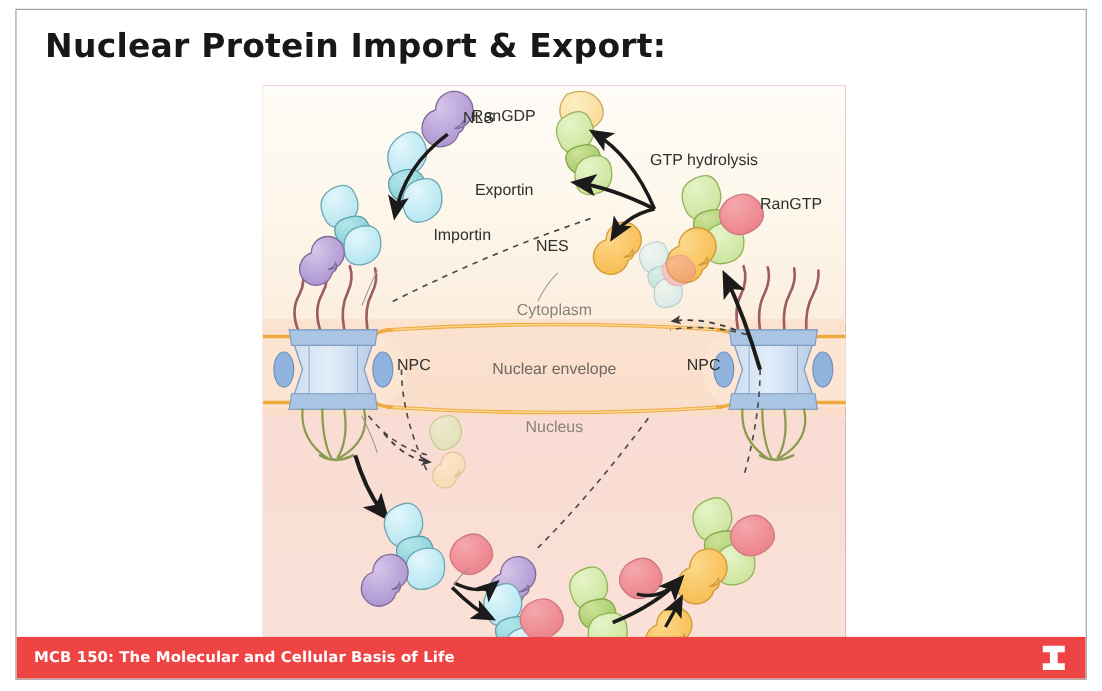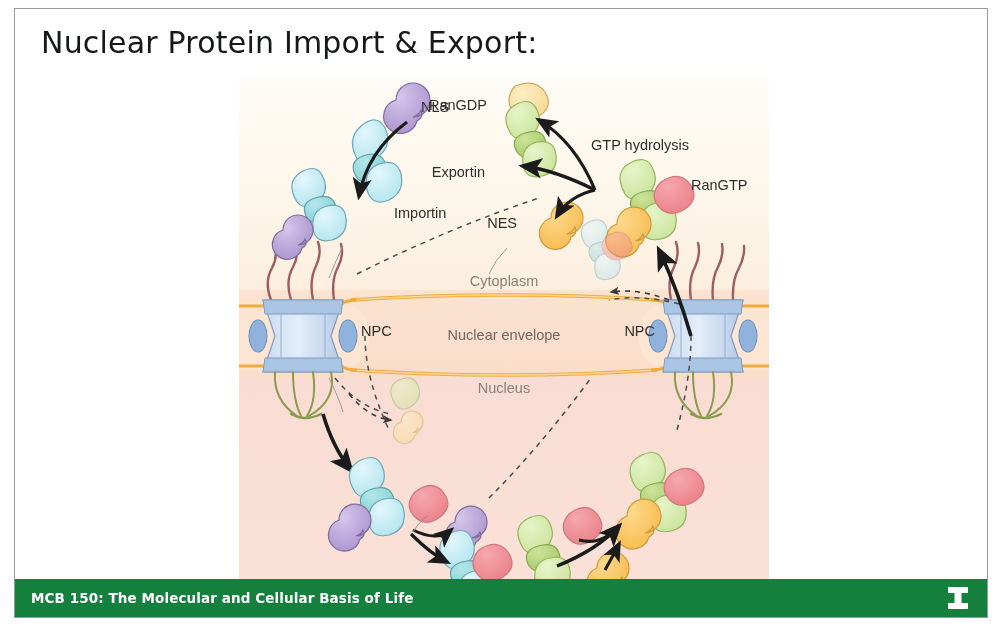--- a/index.html
+++ b/index.html
@@ -29,21 +29,21 @@
 
   
   #slide-title {
     position: absolute;
     left: 26px;
     top: 16px;
     font-size: 30px;
     letter-spacing: 0.2px;
     color: #17181a;
     font-family: "DejaVu Sans", sans-serif;
-    font-weight: 400;
+    font-weight: 700;
     white-space: nowrap;
   }
 
   
   #figure {
     position: absolute;
     left: 224px;
     top: 69px;
     width: 530px;
     height: 510px;
@@ -52,21 +52,21 @@
   }
   #fig-svg { display: block; }
 
   
   #footer {
     position: absolute;
     left: 0;
     bottom: 0;
     width: 972px;
     height: 38px;
-    background: #15803d;
+    background: #ef4444;
   }
   #footer-course {
     position: absolute;
     left: 16px;
     top: 11px;
     color: #ffffff;
     font-size: 13.5px;
     font-weight: bold;
     font-family: "DejaVu Sans", sans-serif;
     letter-spacing: 0.1px;

